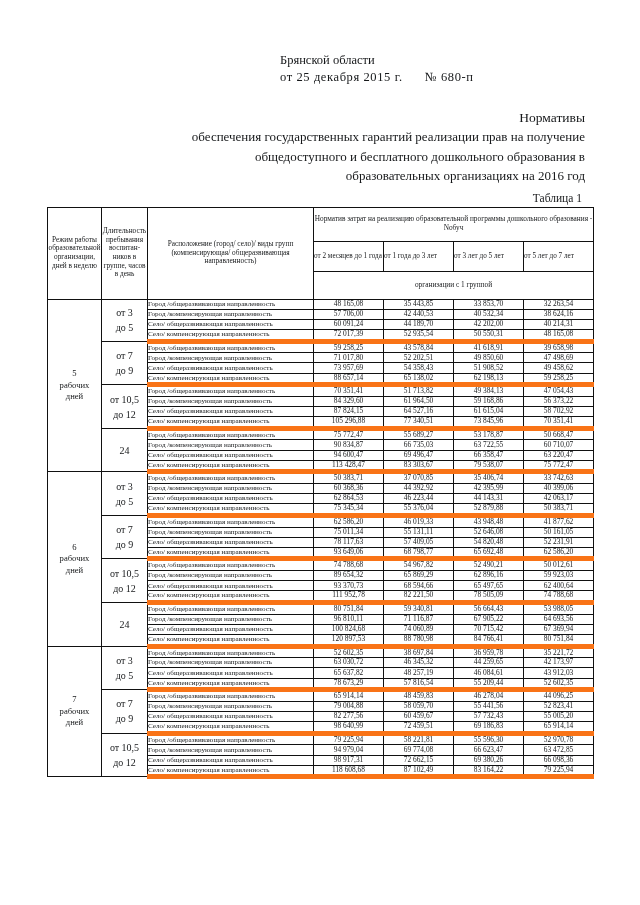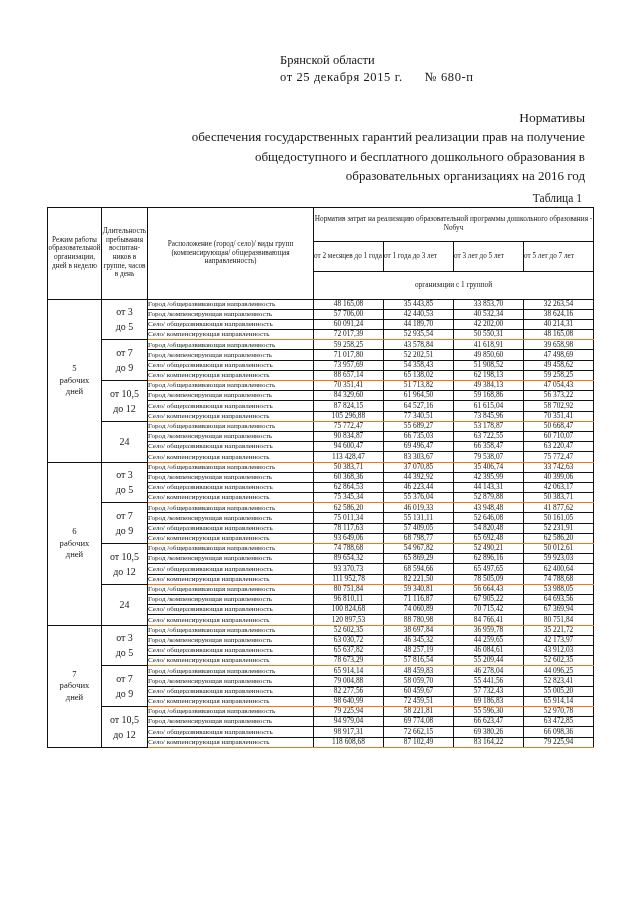--- a/index.html
+++ b/index.html
@@ -130,21 +130,21 @@
   }
   .c-num {
     text-align: center;
     font-size: 7.4px;
     line-height: 8.6px;
     height: 10.2px;
     padding: 0 2px;
   }
   tr.dat { height: 10.2px; }
   
-  tr.grp-end > td { border-bottom: 1px solid #f97316; }
+  tr.grp-end > td { border-bottom: 5px solid #f97316; }
 </style>
 </head>
 <body>
 
 <div class="page">
 
   <div class="appendix">
     <div class="line l3">Брянской области</div>
     <div class="line l4">
       <span>от 25 декабря 2015 г.</span><span class="num">№ 680-п</span>

